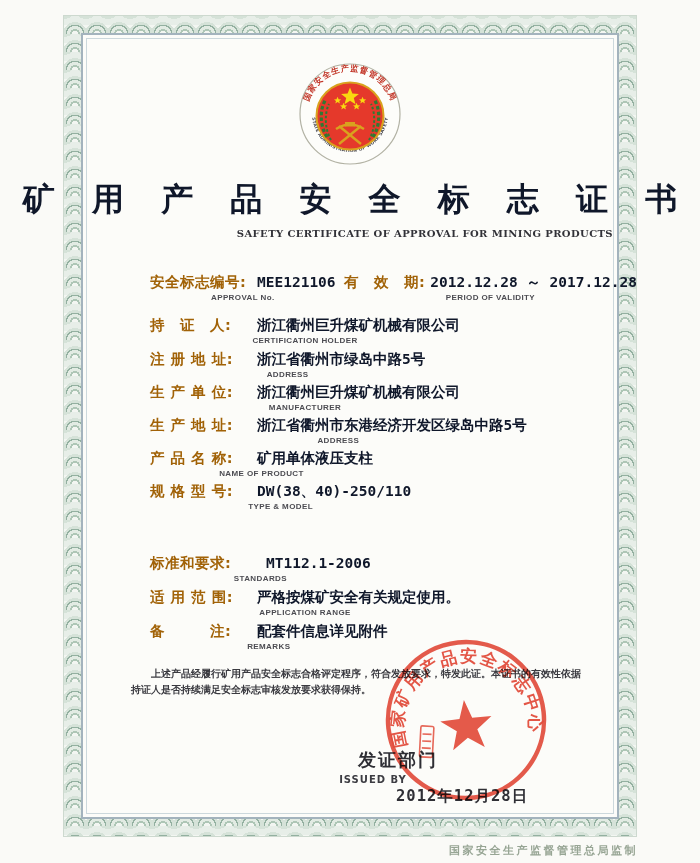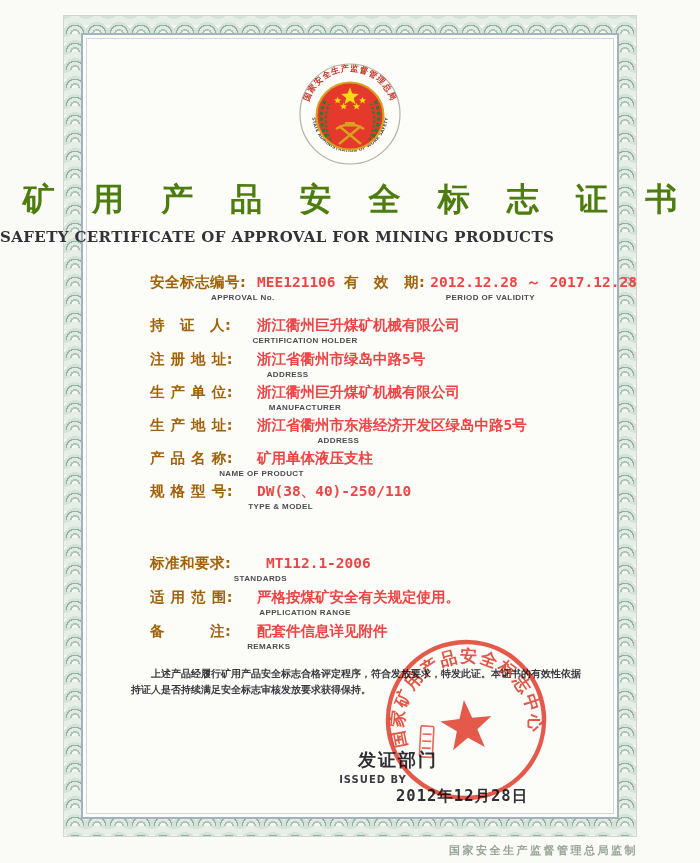--- a/index.html
+++ b/index.html
@@ -25,37 +25,37 @@
     position:absolute;inset:17px;
     background:#fcfcf9;
     border:2px solid #a3b3bd;
     box-shadow:inset 0 0 0 3px #fcfcf9, inset 0 0 0 4px #ccd8dc;
   }
   
   .emblem{position:absolute;left:298px;top:62px;width:104px;height:104px;}
   .title{
     position:absolute;left:0;top:178px;width:700px;text-align:center;
     font-family:"DejaVu Serif","Liberation Serif",serif;
-    font-size:32px;font-weight:bold;color:#4d7c0f;letter-spacing:13px;
+    font-size:32px;font-weight:bold;color:#0f172a;letter-spacing:13px;
     text-indent:13px;white-space:nowrap;
   }
   .subtitle{
-    position:absolute;left:0;top:228px;width:613px;text-align:left;
+    position:absolute;left:0;top:228px;width:613px;text-align:right;
     font-family:"DejaVu Serif","Liberation Serif",serif;
-    font-size:15px;font-weight:bold;color:#323238;letter-spacing:.4px;
+    font-size:10px;font-weight:bold;color:#323238;letter-spacing:.4px;
   }
   
   .field{position:absolute;white-space:nowrap;}
   .flabel{
     display:inline-block;min-width:102px;
     font-size:14.5px;font-weight:bold;color:#a16207;letter-spacing:.5px;
   }
   .fvalue{
     font-family:"DejaVu Sans Mono","Liberation Mono",monospace;
-    font-size:14.5px;font-weight:bold;color:#ef4444;margin-left:5px;
+    font-size:14.5px;font-weight:bold;color:#0f172a;margin-left:5px;
   }
   .fsub{
     font-family:"Liberation Sans","DejaVu Sans",sans-serif;
     font-size:8px;color:#4c4c52;letter-spacing:.4px;margin-top:1px;font-weight:bold;text-align:center;
   }
   
   .statement{
     position:absolute;left:131px;top:666px;width:450px;
     font-size:10px;font-weight:bold;color:#3a3a40;line-height:1.6;
     text-indent:2em;text-align:justify;

